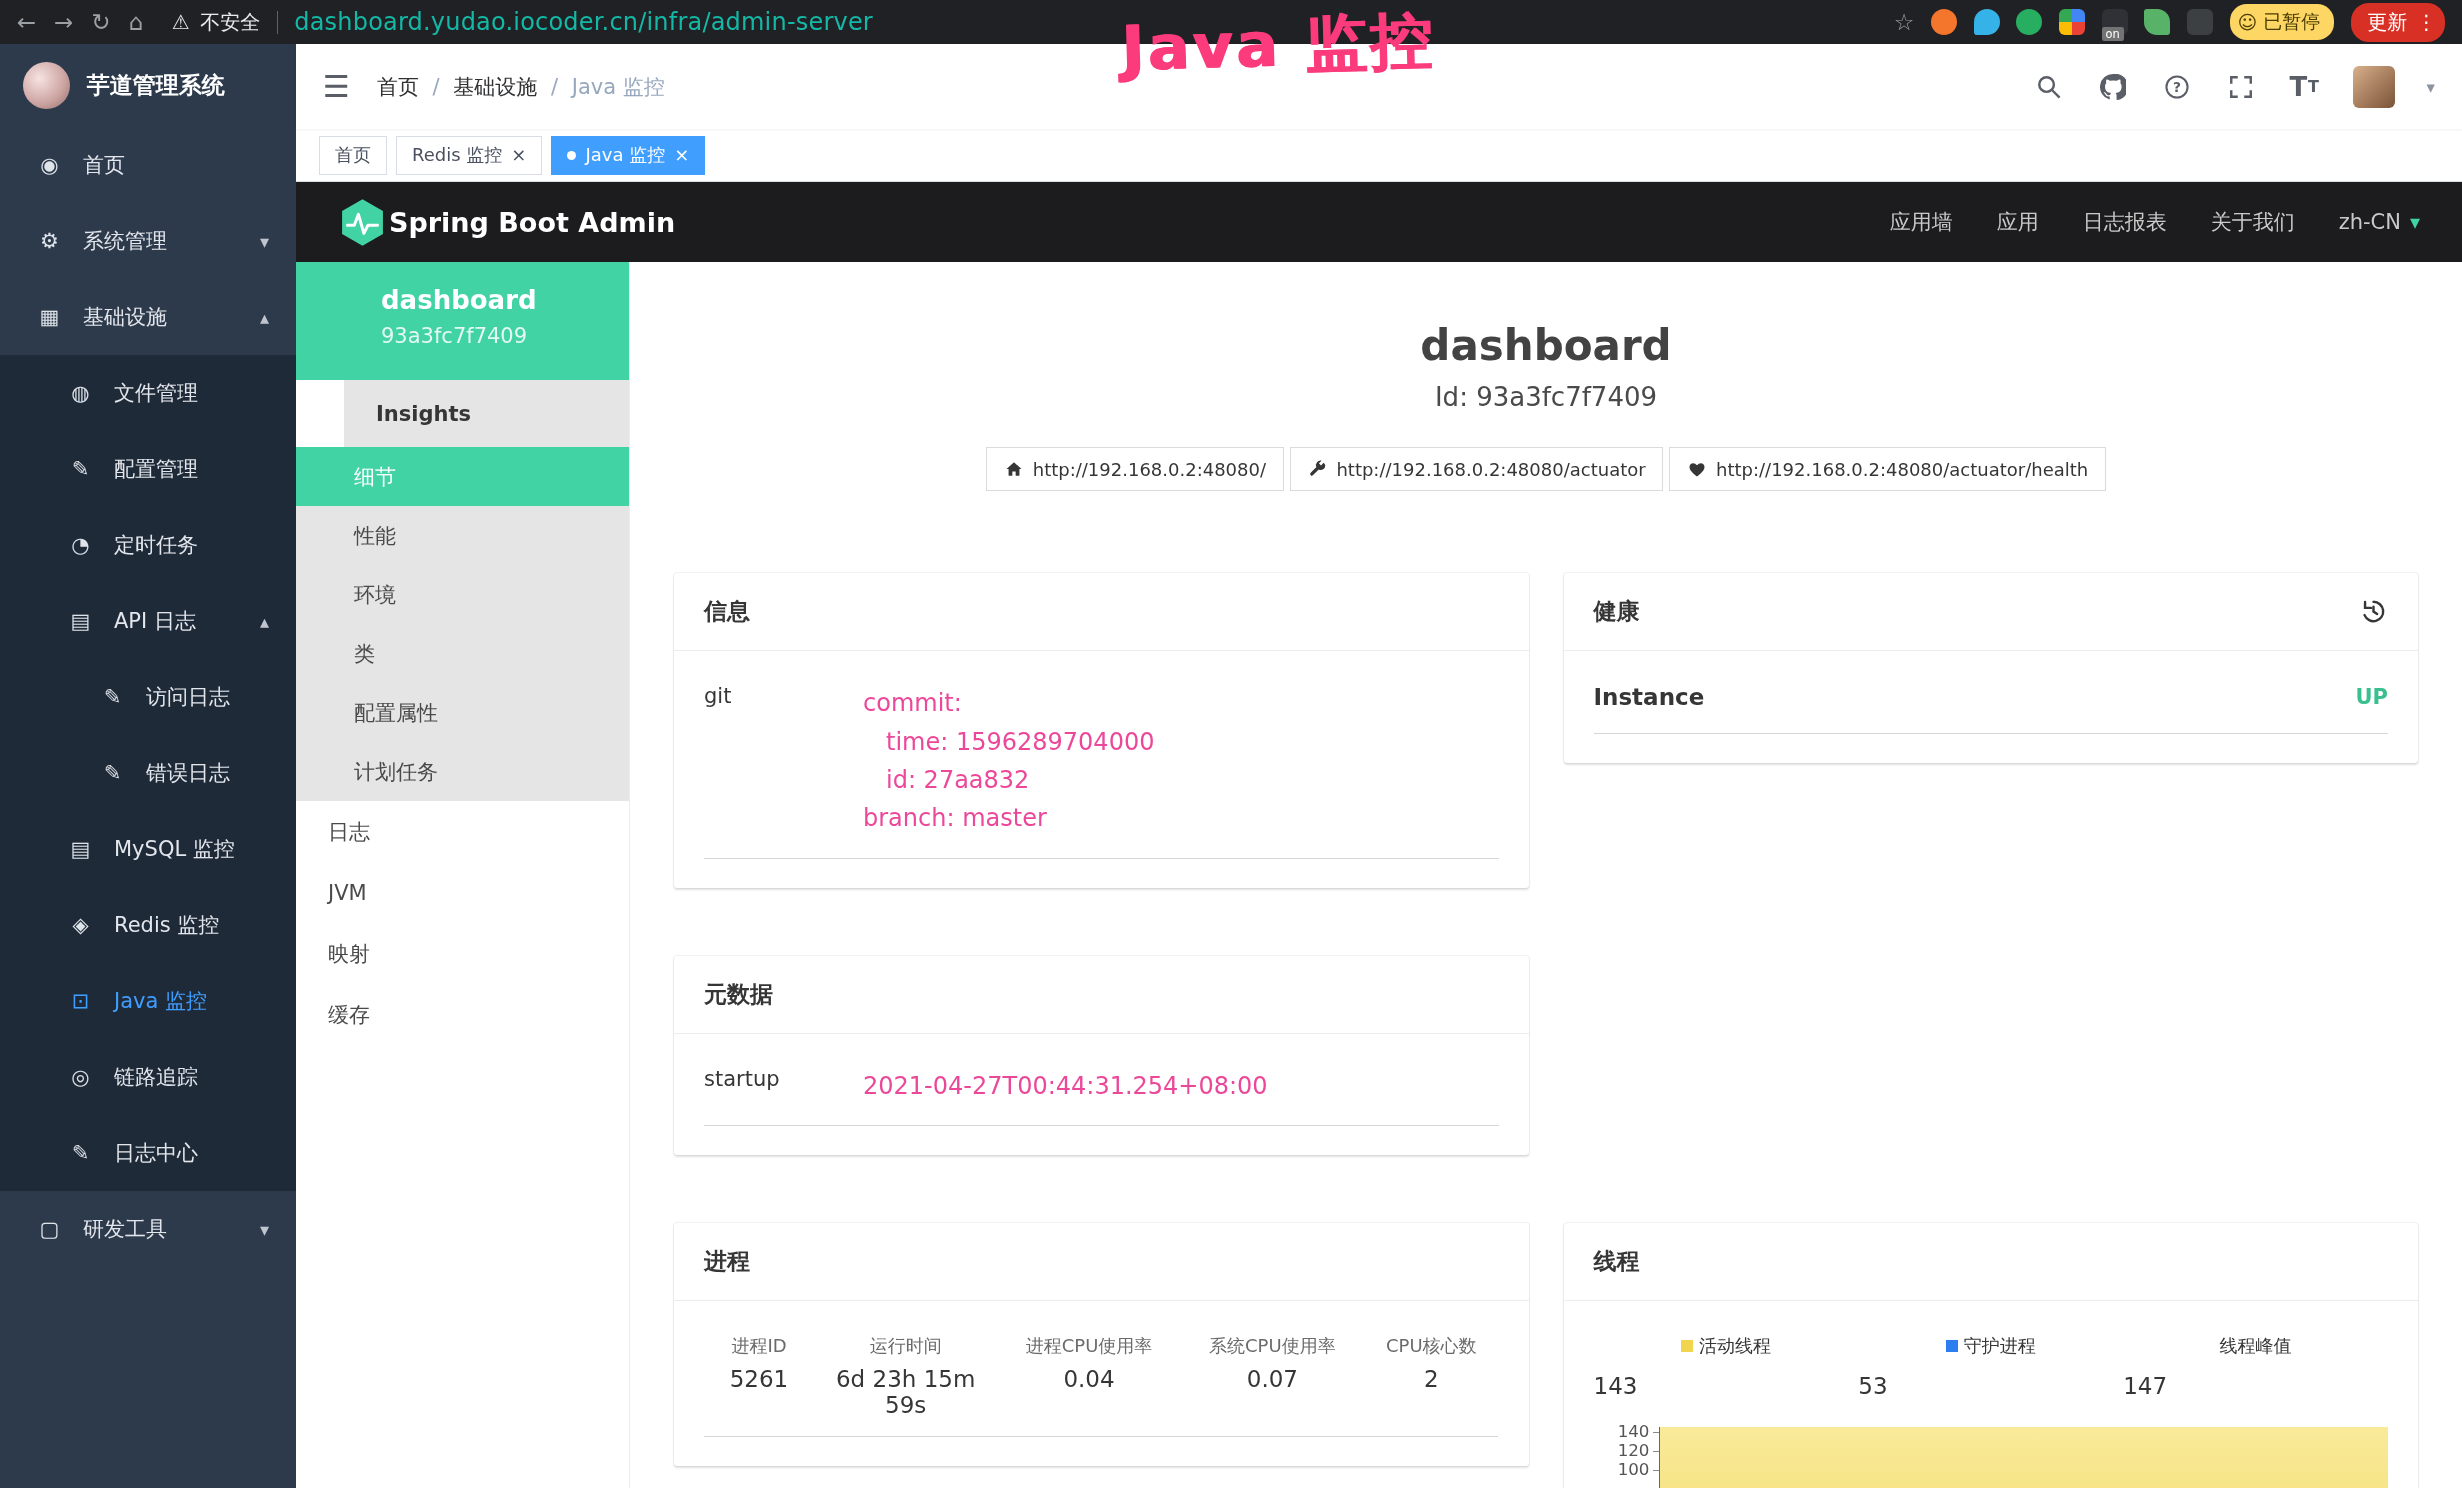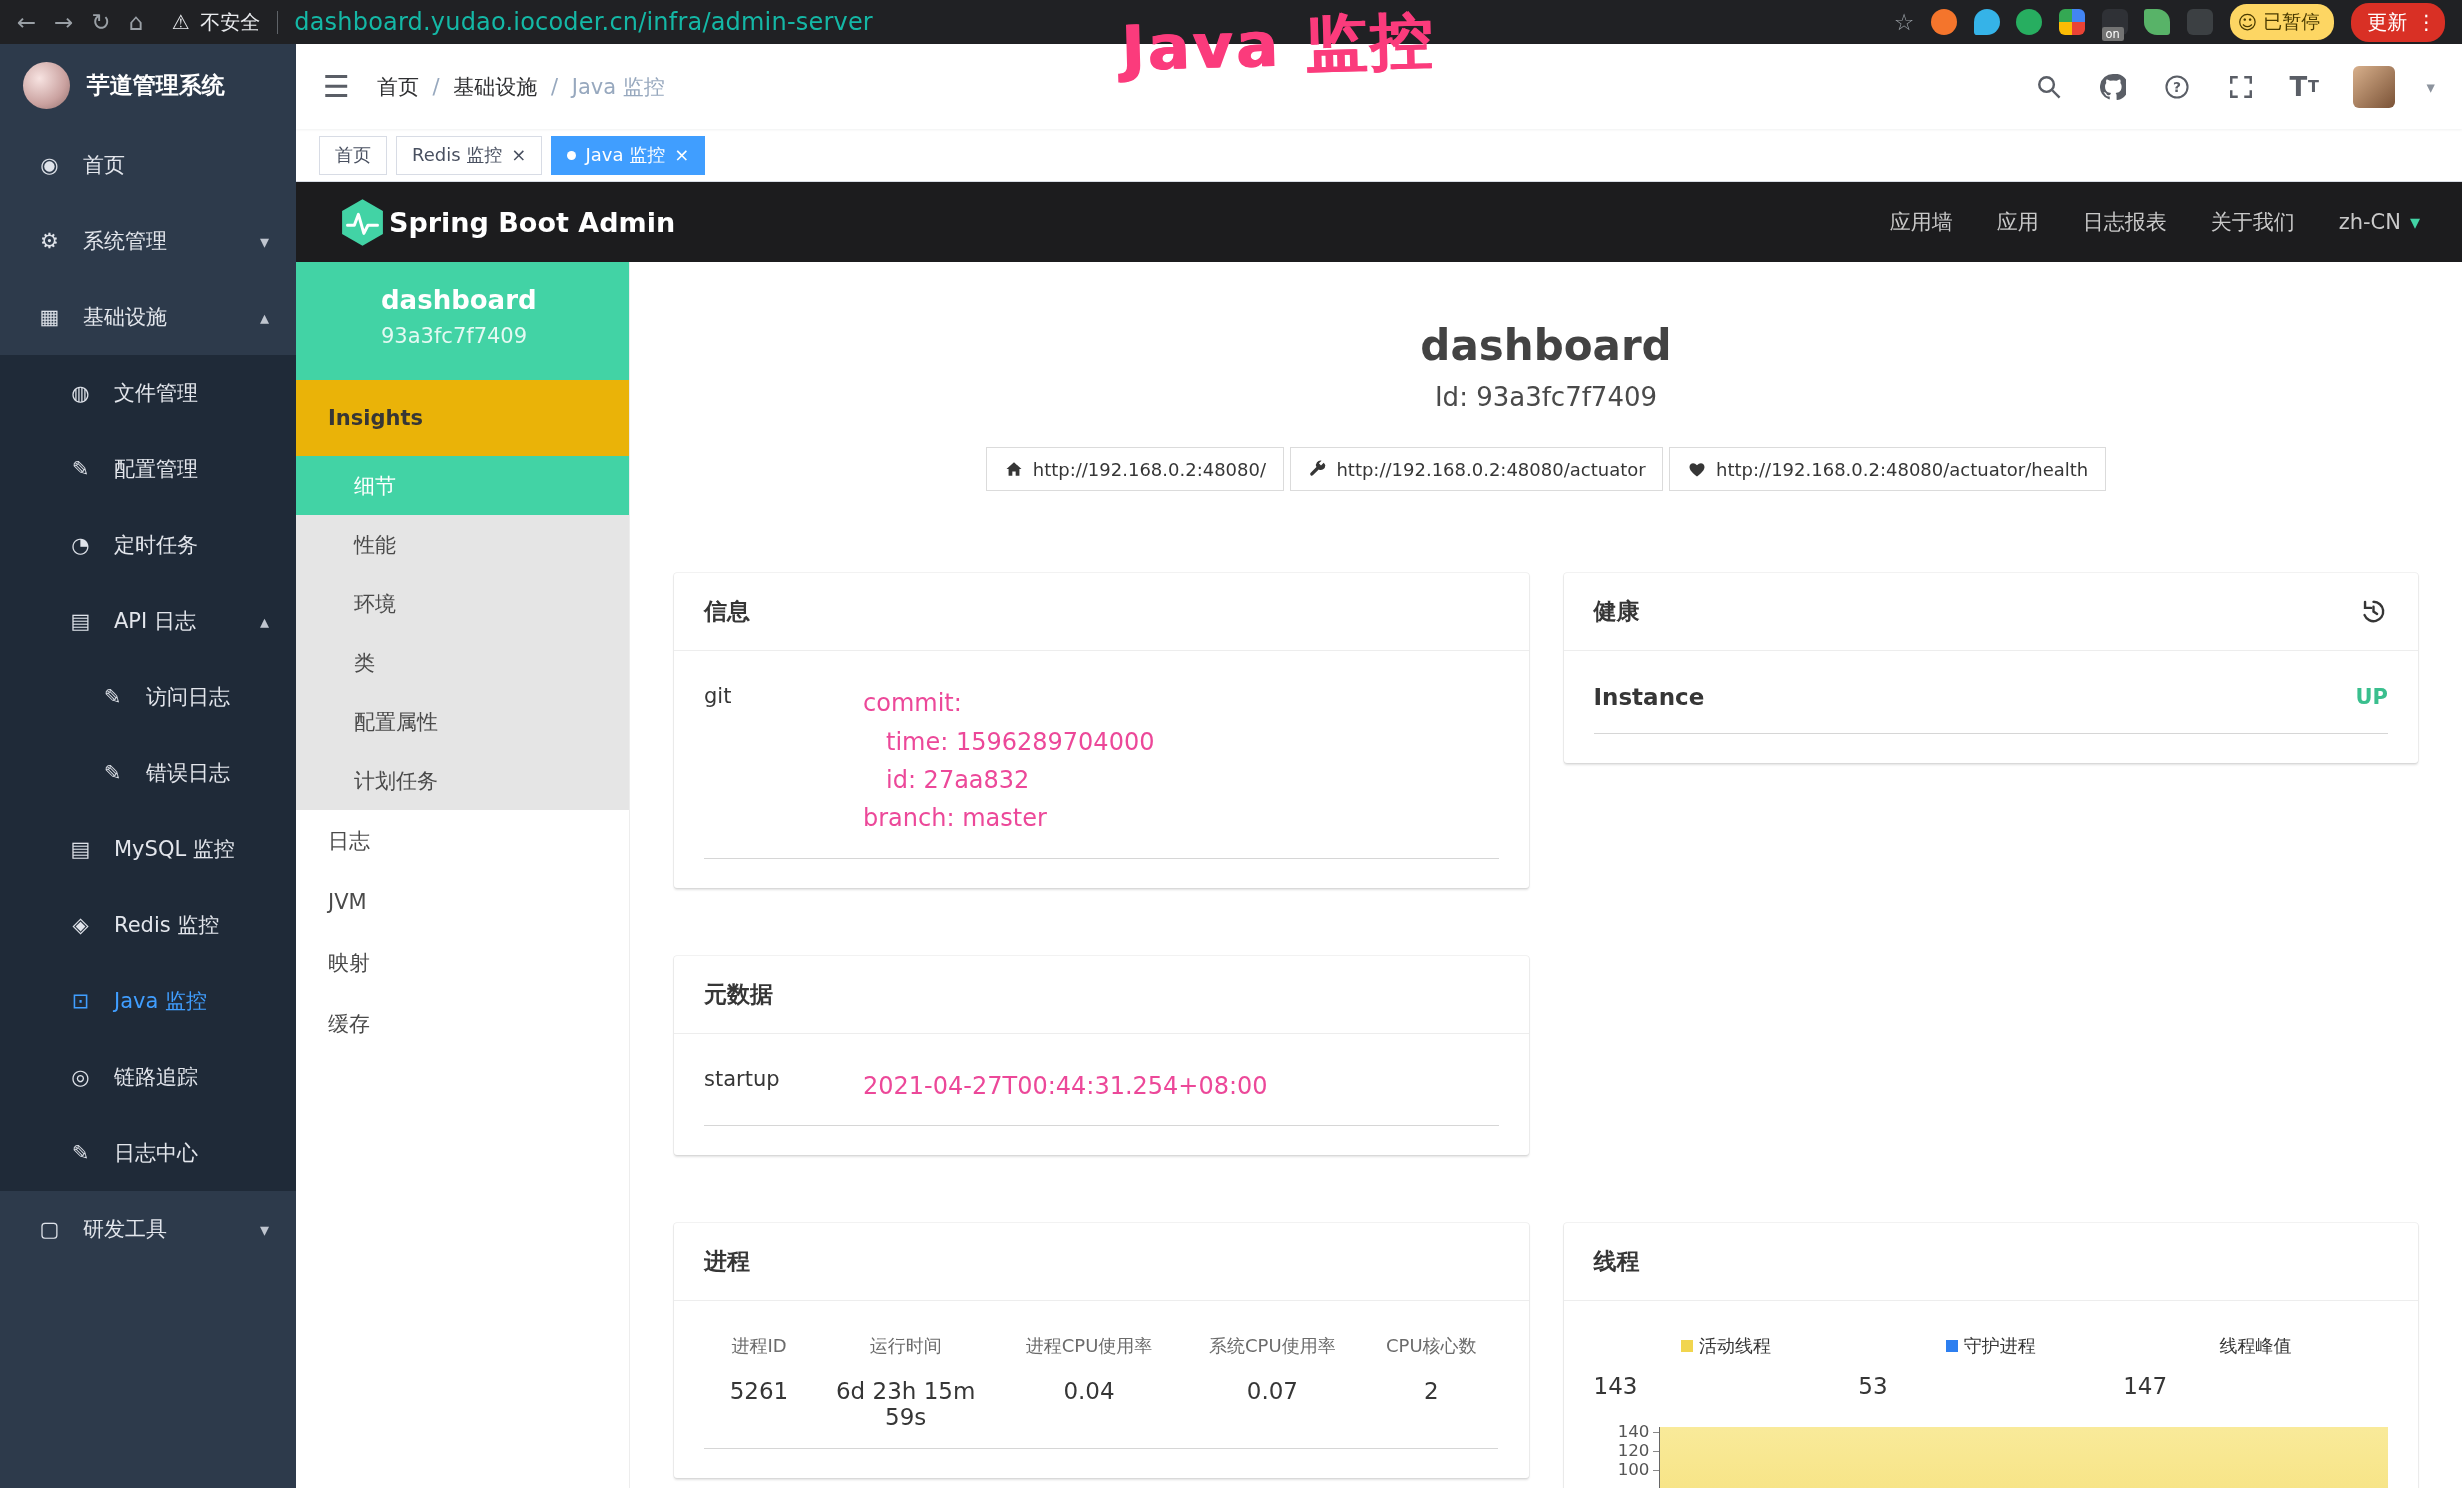--- a/index.html
+++ b/index.html
@@ -80,21 +80,21 @@
   .sba-title{color:#fff;font-size:27px;font-weight:bold;}
   .sba-nav{margin-left:auto;display:flex;align-items:center;gap:44px;}
   .sba-nav-item{color:#c9c9c9;font-size:21px;cursor:pointer;display:flex;align-items:center;gap:9px;}
   .lang-caret{color:#42d3a5;font-style:normal;font-size:20px;}
 
   .sba-body{flex:1;display:flex;min-height:0;background:#fff;}
   .sba-side{width:334px;flex:0 0 334px;border-right:0.8px solid #ededed;background:#fff;}
   .inst-head{height:118px;background:#42d3a5;color:#fff;padding:23px 0 0 85px;cursor:pointer;}
   .inst-name{font-size:26px;font-weight:bold;}
   .inst-id{font-size:21px;color:rgba(255,255,255,.85);margin-top:9px;}
-  .side-section{height:76px;display:flex;align-items:center;padding-left:32px;background:#eab308;font-size:21px;font-weight:bold;color:#363636;}
+  .side-section{height:67px;display:flex;align-items:center;padding-left:32px;background:#e5e5e5;font-size:21px;font-weight:bold;color:#363636;margin-left:48px;}
   .side-group{background:#e5e5e5;}
   .s-item{height:59px;display:flex;align-items:center;padding-left:58px;font-size:21px;color:#4a4a4a;cursor:pointer;}
   .s-item.active{background:#42d3a5;color:#fff;}
   .s-item.root{padding-left:32px;background:#fff;height:61px;}
 
   .sba-content{flex:1;overflow:hidden;padding:59px 44px 0 44px;}
   .inst-title{text-align:center;font-size:42px;font-weight:bold;color:#434343;}
   .inst-idline{text-align:center;font-size:26px;color:#4a4a4a;margin-top:12px;}
   .links-row{display:flex;justify-content:center;gap:6px;margin-top:35px;}
   .link-btn{display:inline-flex;align-items:center;gap:9px;border:0.8px solid #dbdbdb;background:#fff;font-size:18px;color:#363636;padding:10.6px 16.7px;cursor:pointer;font-family:inherit;}
@@ -111,21 +111,21 @@
   .card-h{font-size:23px;font-weight:bold;color:#363636;}
   .card-b{padding:33px 30px 29px 30px;}
   .kv-row{display:flex;padding-bottom:20px;border-bottom:0.8px solid #d6d6d6;}
   .kv-key{width:159px;flex:0 0 159px;font-size:21px;color:#363636;}
   .kv-val{flex:1;font-size:24px;color:#ec4899;line-height:1.6;}
   .kv-val .ind{padding-left:23px;}
   .health-row{display:flex;justify-content:space-between;align-items:center;padding-bottom:23px;border-bottom:0.8px solid #d6d6d6;}
   .h-key{font-size:23px;font-weight:bold;color:#363636;}
   .up{font-size:21px;font-weight:bold;color:#3abf8e;}
   .hist-ic{width:29px;height:29px;cursor:pointer;}
-  .proc-grid{display:grid;grid-template-columns:.9fr 1.5fr 1.5fr 1.5fr 1.1fr;row-gap:20px;text-align:center;}
+  .proc-grid{display:grid;grid-template-columns:.9fr 1.5fr 1.5fr 1.5fr 1.1fr;row-gap:8px;text-align:center;}
   .proc-h{font-size:18px;color:#6b6b6b;}
   .proc-v{font-size:23px;color:#363636;padding-bottom:18px;border-bottom:0.8px solid #d6d6d6;}
   .legend-grid{display:grid;grid-template-columns:1fr 1fr 1fr;row-gap:15px;}
   .leg-label{font-size:18px;color:#363636;display:flex;align-items:center;justify-content:center;gap:6px;}
   .leg-sq{width:12px;height:12px;display:inline-block;}
   .sq-yellow{background:#f1d54e;}
   .sq-blue{background:#2d7ff0;}
   .leg-val{font-size:23px;color:#363636;}
   .thread-chart{display:flex;margin-top:23px;height:129px;}
   .yaxis{width:65px;display:flex;flex-direction:column;align-items:flex-end;font-size:16.7px;color:#555;}

